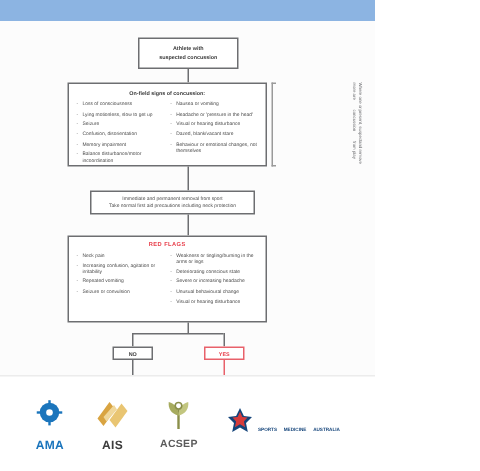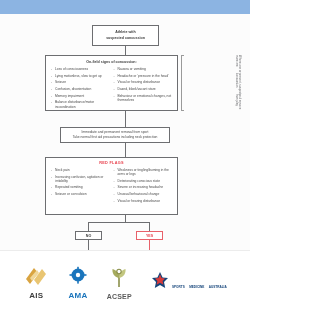--- a/index.html
+++ b/index.html
@@ -181,41 +181,41 @@
       <div class="ln">emergency department</div>
     </div>
 
   </div>
 
   <div class="logo-strip">
     <div class="logos">
 
       <div class="logo">
         <span class="logo-mark">
-          <svg width="26" height="20" viewBox="0 0 26 20">
-            <polygon points="3,13 11,2 15,7 7,18" fill="#d9a441"></polygon>
-            <polygon points="11,14 19,3 23,8 15,19" fill="#e9c572"></polygon>
-            <polygon points="7,12 14,4 16,7 9,15" fill="#f0d79a"></polygon>
-          </svg>
-        </span>
-        <span class="logo-text ais-text">AIS</span>
-      </div>
-
-      <div class="logo">
-        <span class="logo-mark">
           <svg width="20" height="20" viewBox="0 0 20 20">
             <circle cx="10" cy="9" r="6.5" fill="#1b75bc"></circle>
             <circle cx="10" cy="9" r="2.2" fill="#ffffff"></circle>
             <rect x="9.2" y="0.8" width="1.6" height="4" fill="#1b75bc"></rect>
             <rect x="9.2" y="13.6" width="1.6" height="4" fill="#1b75bc"></rect>
             <rect x="1.5" y="8.2" width="4" height="1.6" fill="#1b75bc"></rect>
             <rect x="14.5" y="8.2" width="4" height="1.6" fill="#1b75bc"></rect>
           </svg>
         </span>
         <span class="logo-text ama-text">AMA</span>
+      </div>
+
+      <div class="logo">
+        <span class="logo-mark">
+          <svg width="26" height="20" viewBox="0 0 26 20">
+            <polygon points="3,13 11,2 15,7 7,18" fill="#d9a441"></polygon>
+            <polygon points="11,14 19,3 23,8 15,19" fill="#e9c572"></polygon>
+            <polygon points="7,12 14,4 16,7 9,15" fill="#f0d79a"></polygon>
+          </svg>
+        </span>
+        <span class="logo-text ais-text">AIS</span>
       </div>
 
       <div class="logo">
         <span class="logo-mark">
           <svg width="20" height="21" viewBox="0 0 20 21">
             <path d="M10 20 L10 7" stroke="#8a8f4a" stroke-width="1.6" fill="none"></path>
             <path d="M10 11 C5 10 3 6 3.5 2 C7.5 3 10 6 10 11 Z" fill="#a6ab5e"></path>
             <path d="M10 11 C15 10 17 6 16.5 2 C12.5 3 10 6 10 11 Z" fill="#c2c67f"></path>
             <circle cx="10" cy="4.5" r="2.2" fill="none" stroke="#8a8f4a" stroke-width="1.1"></circle>
           </svg>

